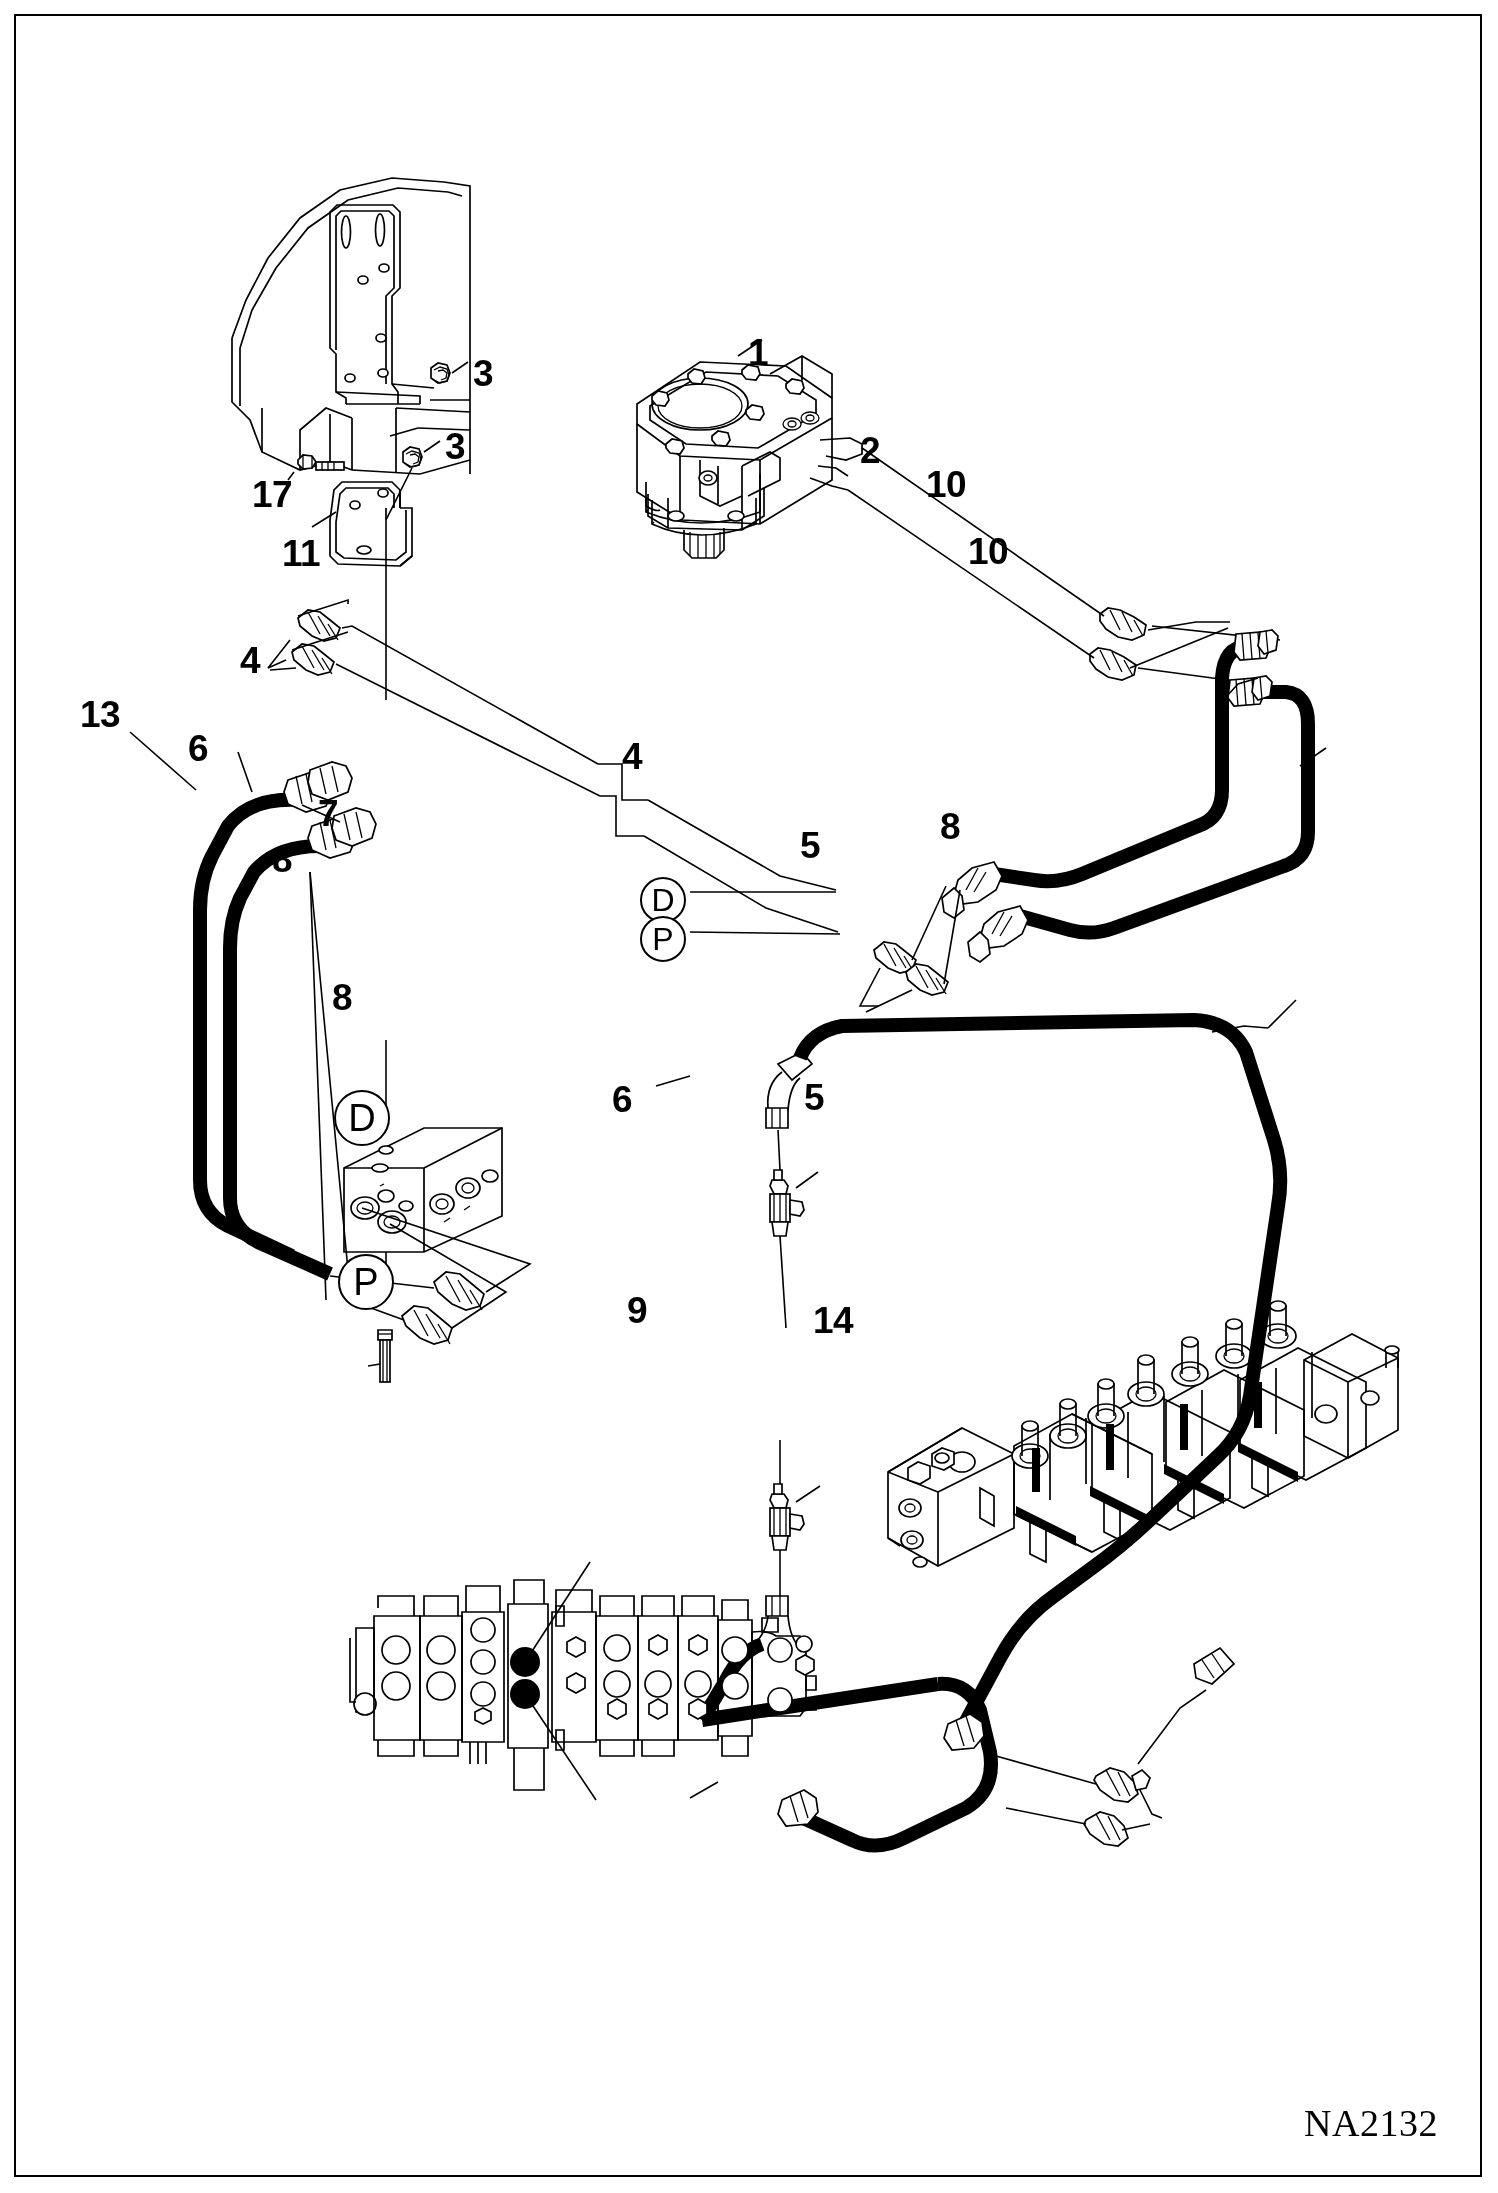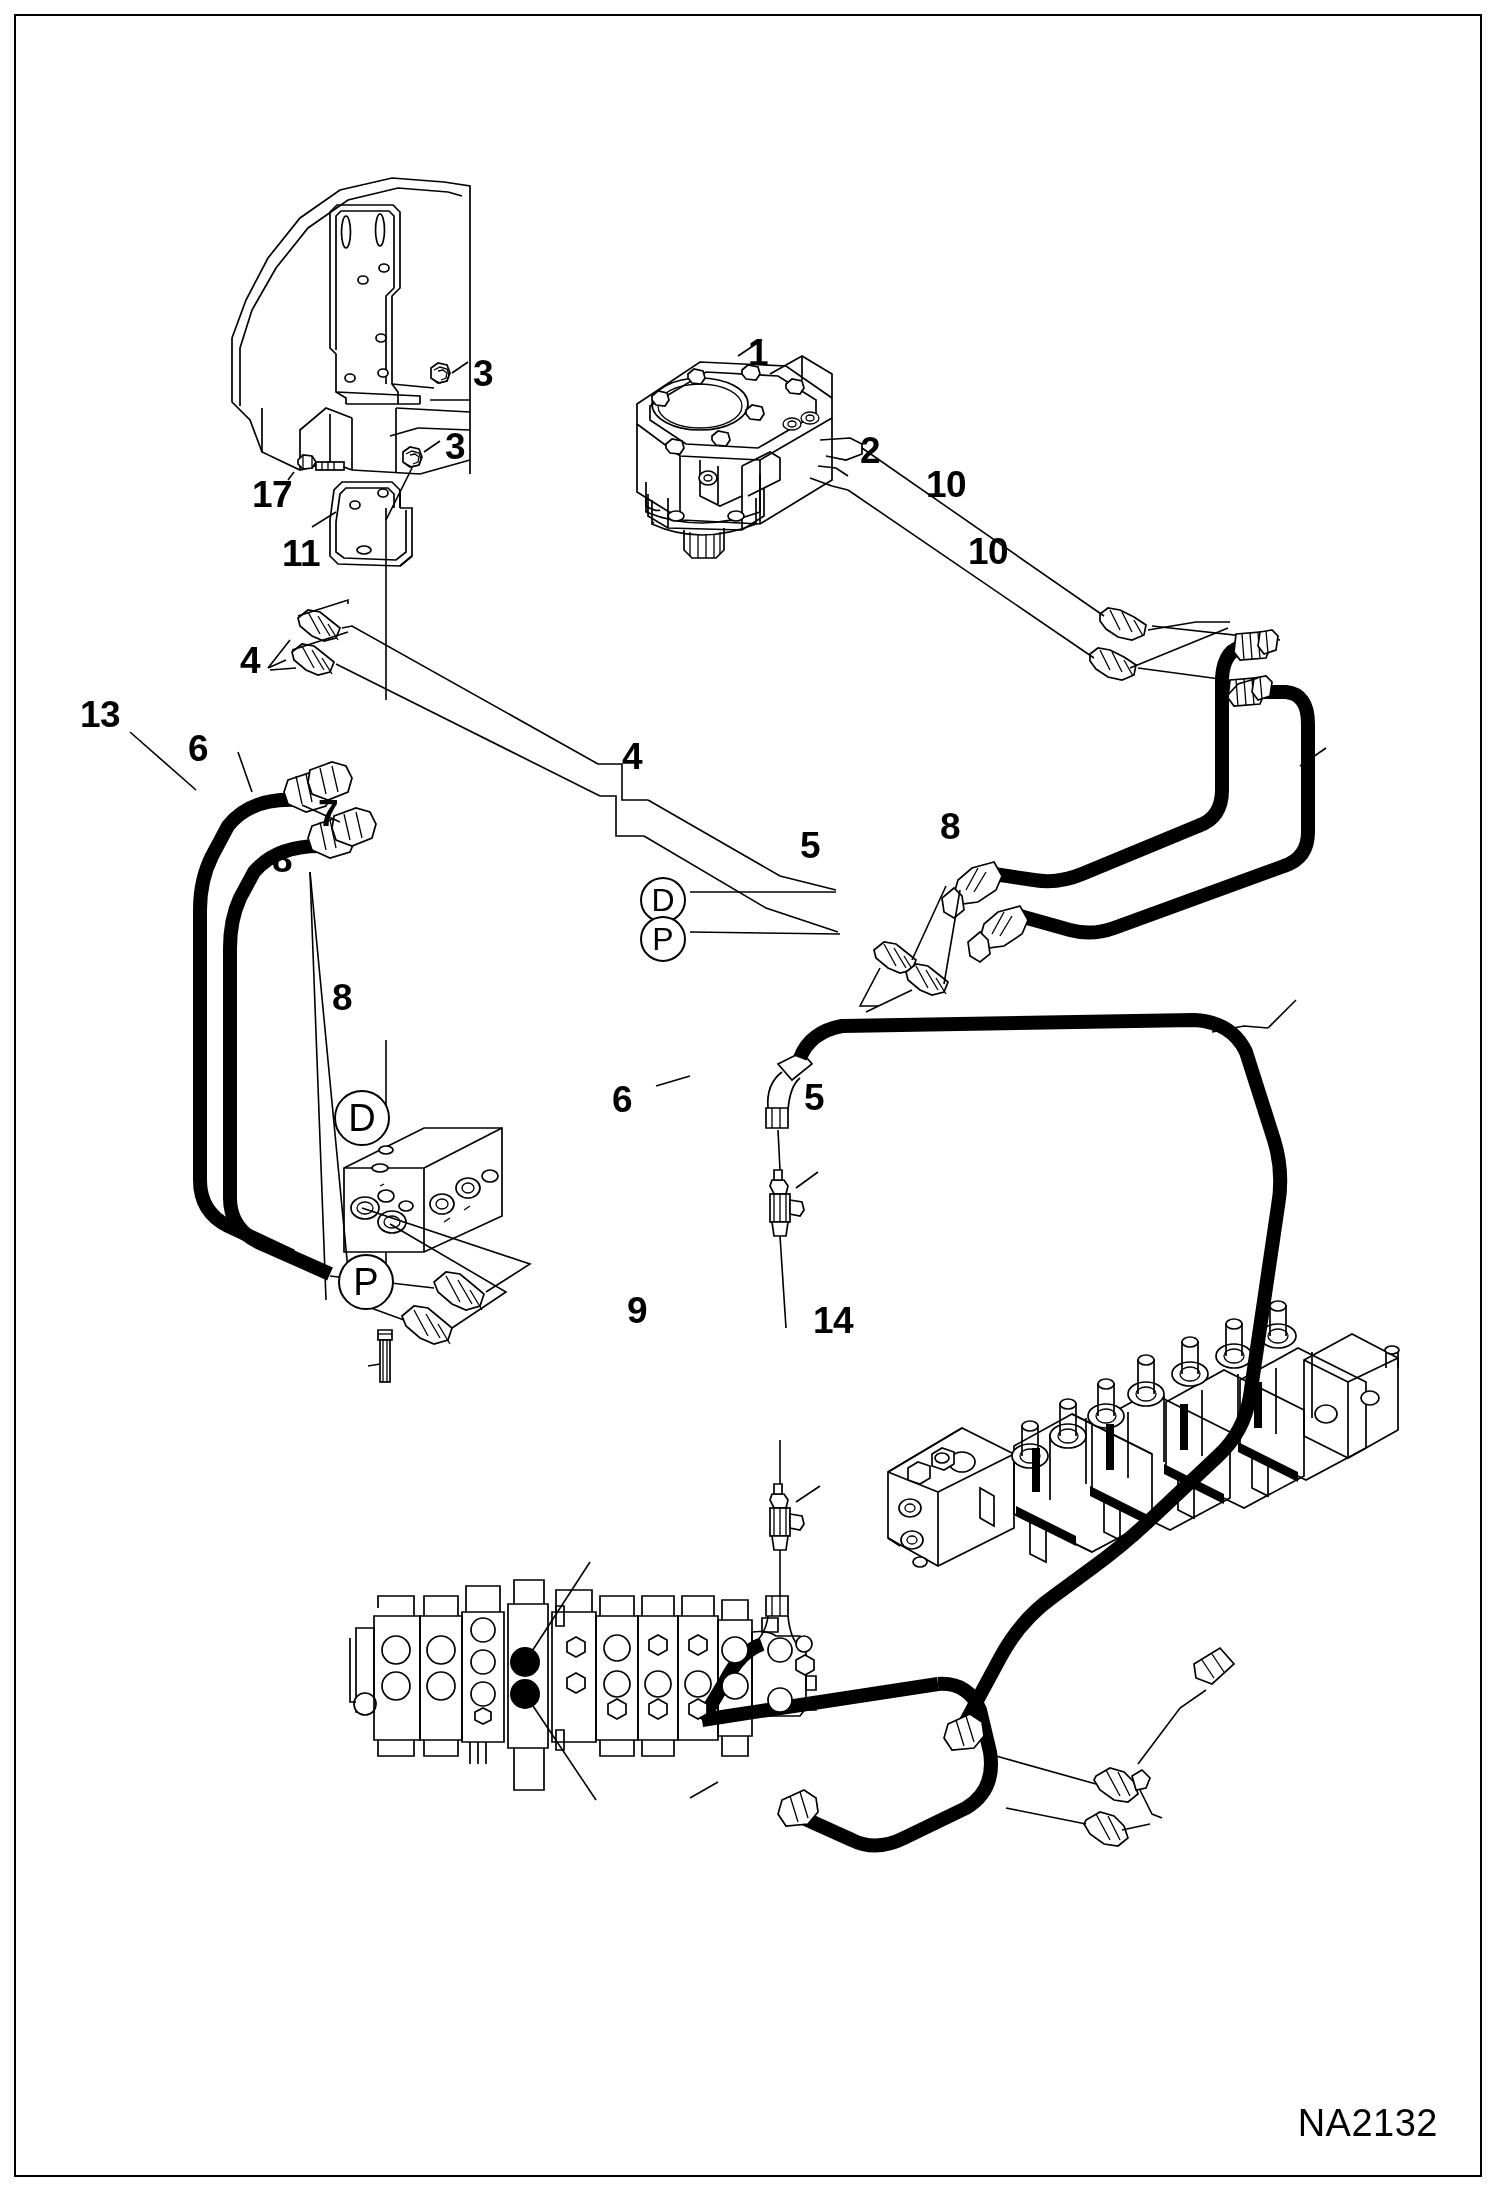--- a/index.html
+++ b/index.html
@@ -41,21 +41,21 @@
     font-size: 37px;
     color: #000000;
     line-height: 1;
     white-space: nowrap;
     letter-spacing: -0.5px;
   }
   .figure-id {
     position: absolute;
     right: 60px;
     bottom: 48px;
-    font-family: Liberation Sans, sans-serif;
+    font-family: Liberation Serif, serif;
     font-size: 38px;
     color: #000000;
     letter-spacing: 0.5px;
     margin-left: 32px;
   }
   .porttag {
     position: absolute;
     width: 46px;
     height: 46px;
     border: 2.6px solid #000000;

